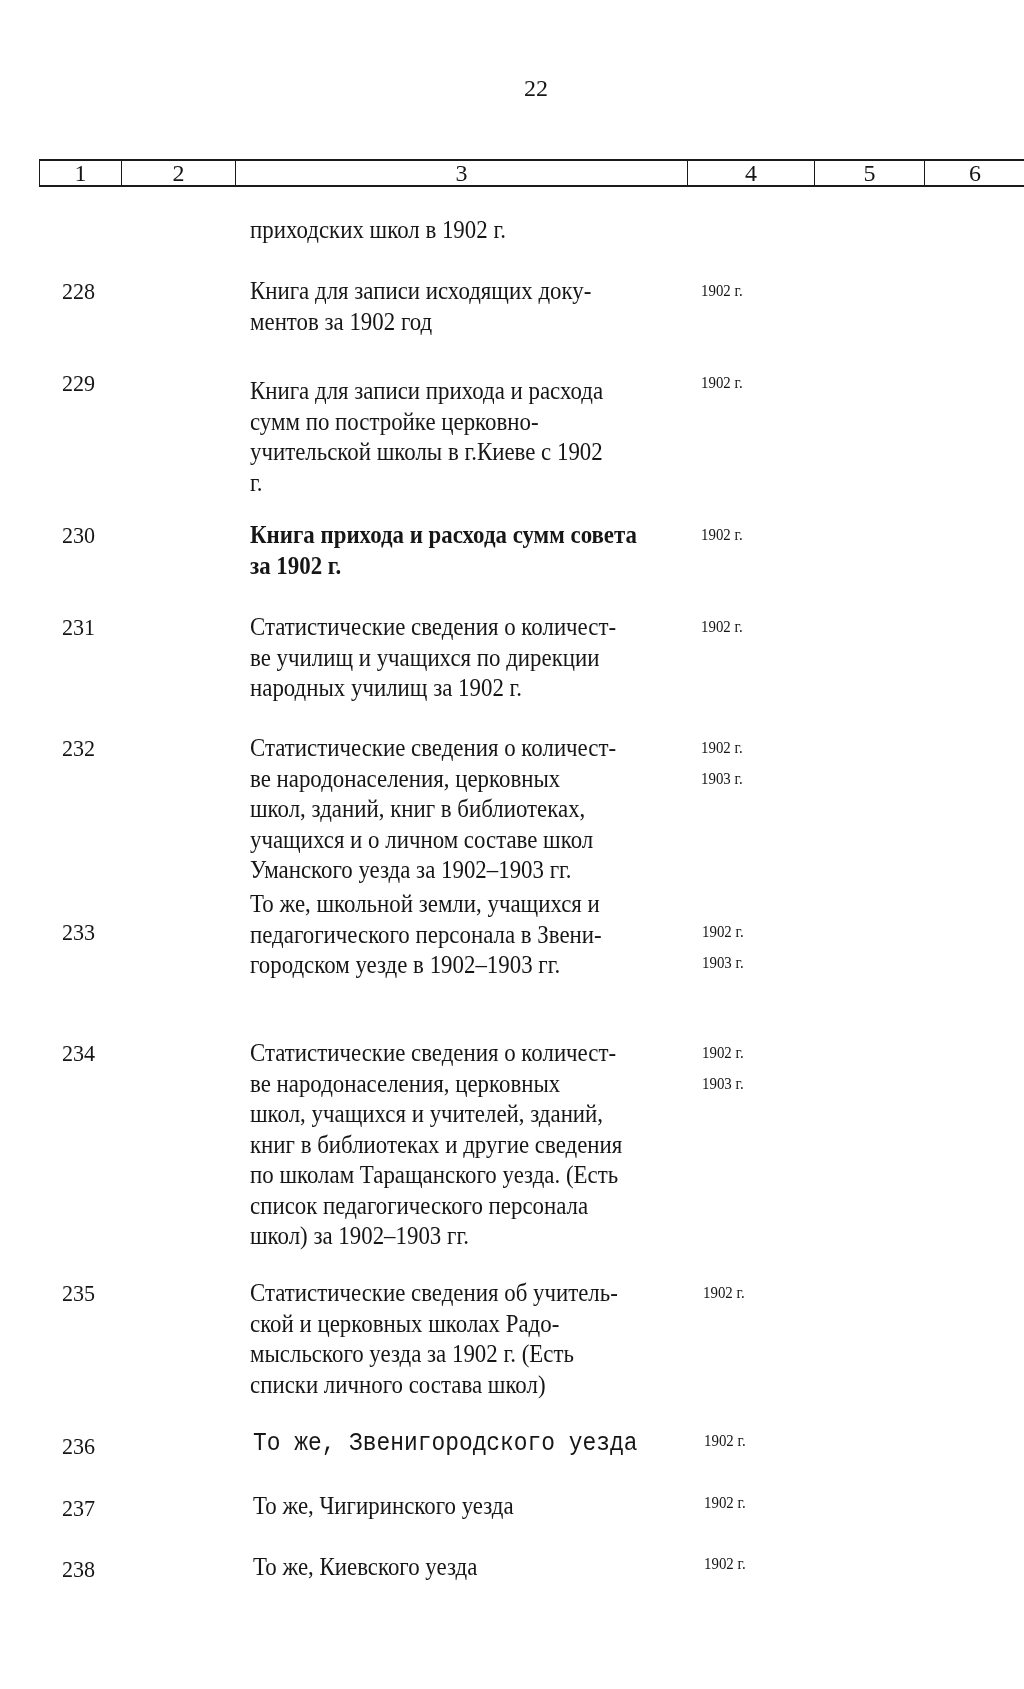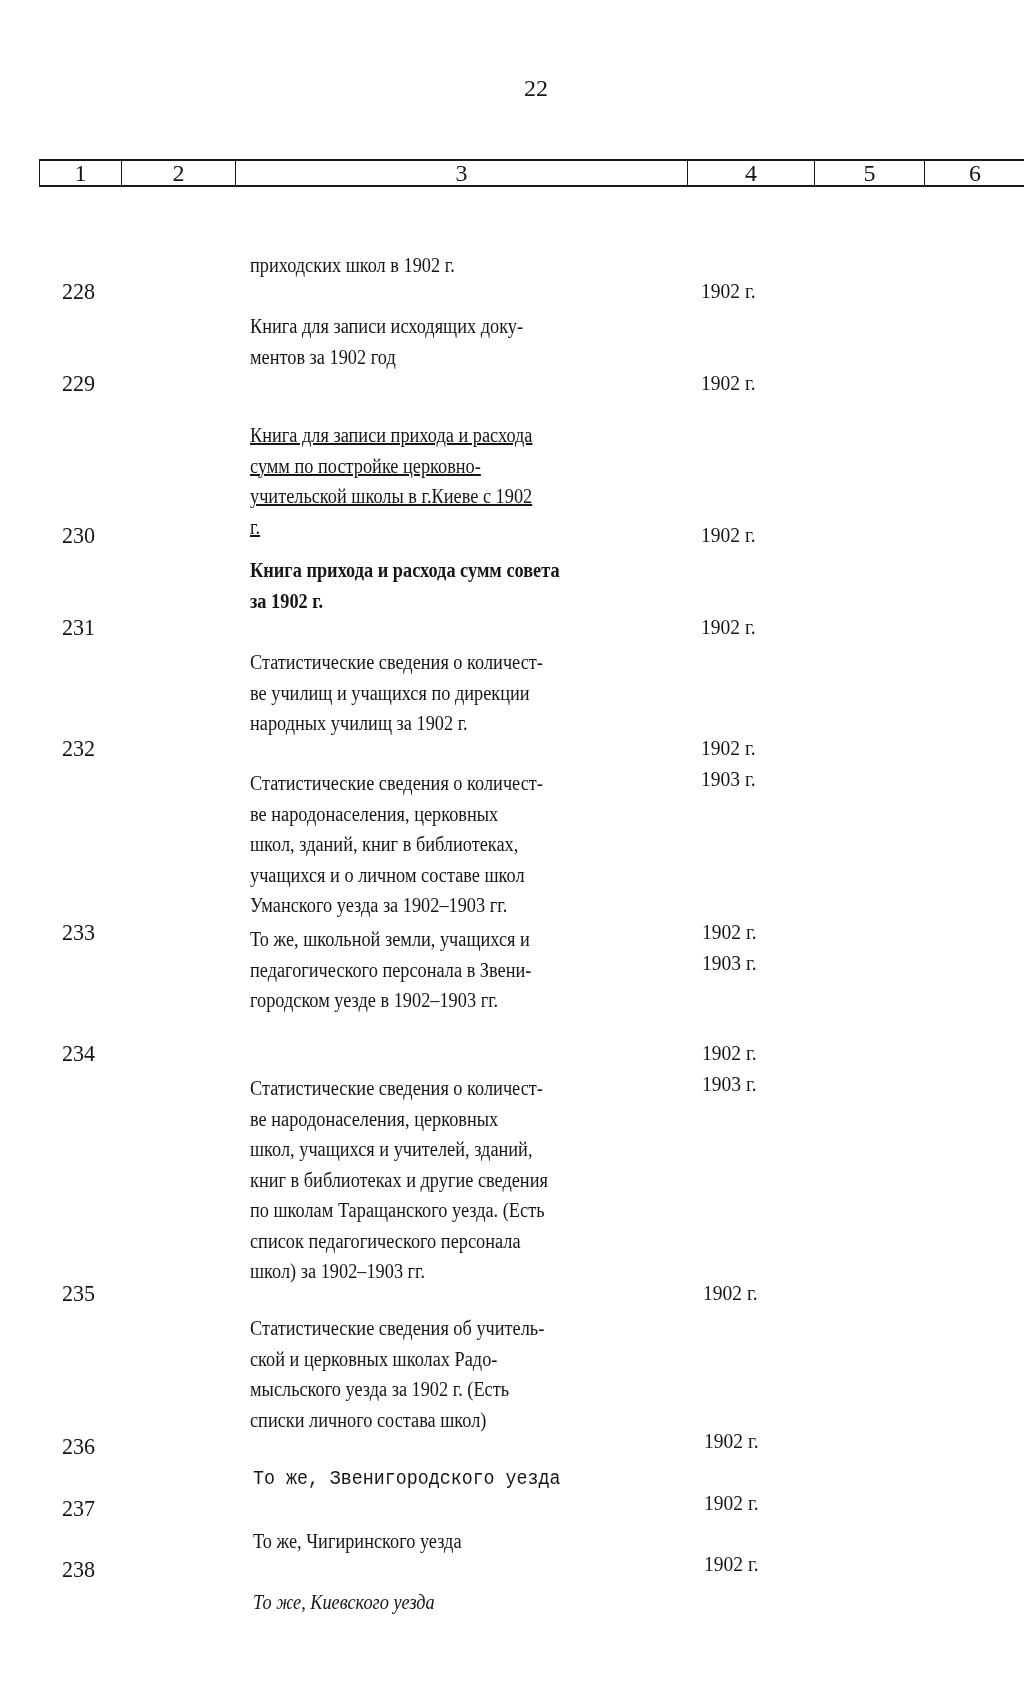--- a/index.html
+++ b/index.html
@@ -51,33 +51,32 @@
     left: 62px;
     font-size: 24px;
     line-height: 30.5px;
     transform-origin: left top;
     transform: scaleX(0.92);
   }
   .desc {
     position: absolute;
     left: 250px;
     width: 460px;
-    font-size: 20px;
+    font-size: 25px;
     line-height: 30.5px;
     white-space: nowrap;
-    margin-top: 35px;
   }
   .desc .line {
     display: block;
     transform-origin: left center;
     transform: scaleX(0.915);
   }
   .date {
     position: absolute;
-    font-size: 21px;
+    font-size: 16px;
     line-height: 30.5px;
     white-space: nowrap;
   }
   .date .line {
     display: block;
     transform-origin: left center;
     transform: scaleX(0.93);
   }
 </style>
 </head>
@@ -104,21 +103,21 @@
     <span class="line">Книга для записи исходящих доку-</span>
     <span class="line">ментов за 1902 год</span>
   </div>
   <div class="date" style="top:276px;left:701px;">
     <span class="line">1902 г.</span>
   </div>
 </div>
 
 <div>
   <div class="entry-num" style="top:368px;">229</div>
-  <div class="desc" style="top:385px;text-decoration:underline;">
+  <div class="desc" style="top:376px;">
     <span class="line">Книга для записи прихода и расхода</span>
     <span class="line">сумм по постройке церковно-</span>
     <span class="line">учительской школы в г.Киеве с 1902</span>
     <span class="line">г.</span>
   </div>
   <div class="date" style="top:368px;left:701px;">
     <span class="line">1902 г.</span>
   </div>
 </div>
 
@@ -218,19 +217,19 @@
   <div class="desc" style="top:1491px;left:253px;">
     <span class="line">То же, Чигиринского уезда</span>
   </div>
   <div class="date" style="top:1488px;left:704px;">
     <span class="line">1902 г.</span>
   </div>
 </div>
 
 <div>
   <div class="entry-num" style="top:1554px;">238</div>
-  <div class="desc" style="top:1552px;left:253px;font-style:italic;">
+  <div class="desc" style="top:1552px;left:253px;">
     <span class="line">То же, Киевского уезда</span>
   </div>
   <div class="date" style="top:1549px;left:704px;">
     <span class="line">1902 г.</span>
   </div>
 </div>
 
 </body></html>

